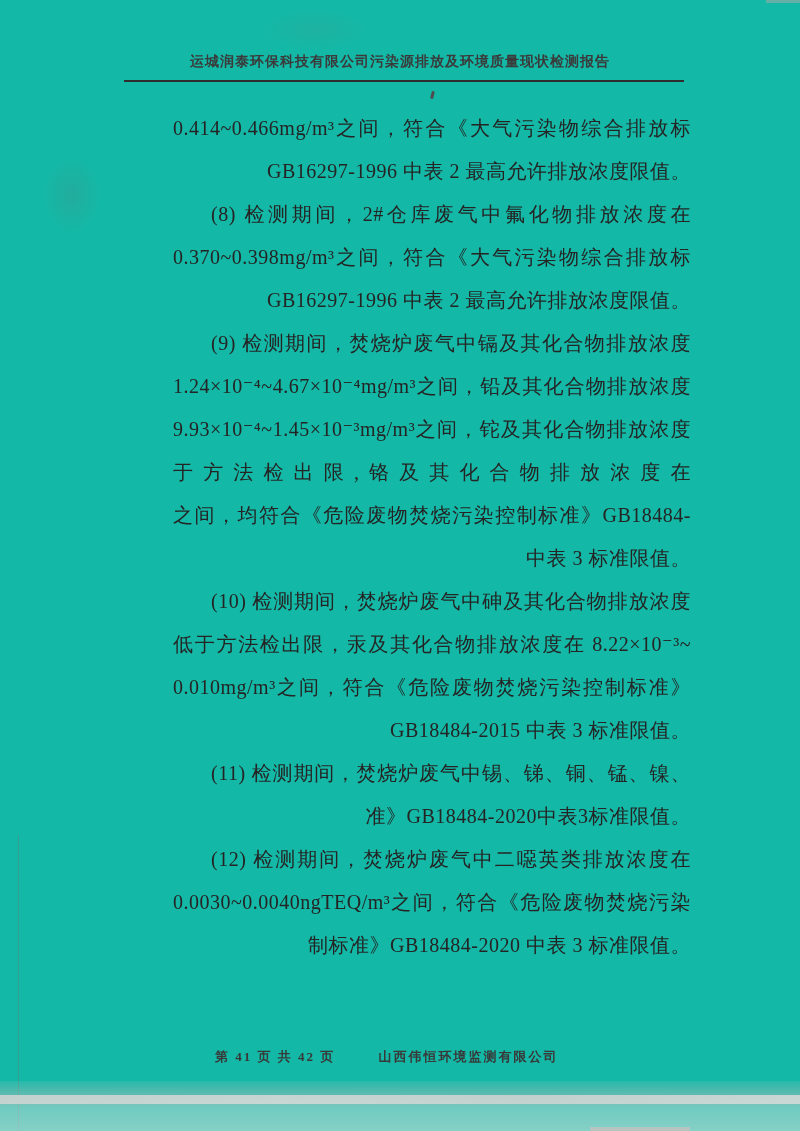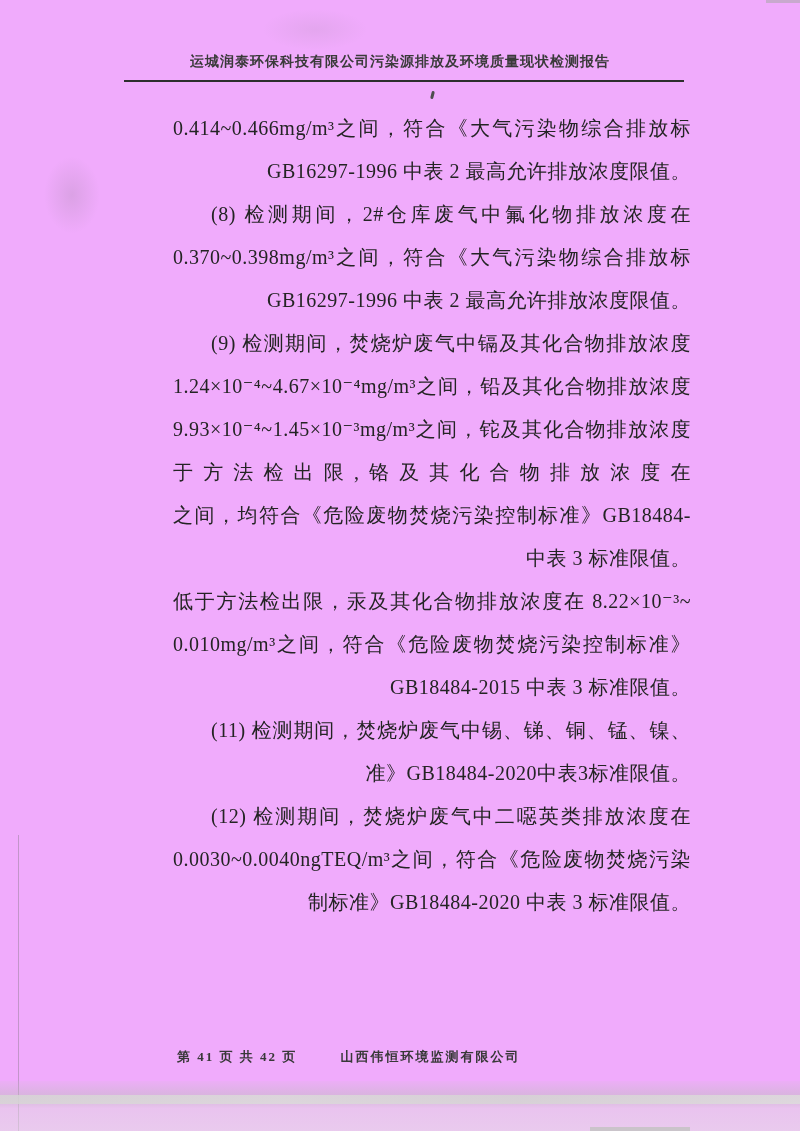--- a/index.html
+++ b/index.html
@@ -4,21 +4,21 @@
 <style>
   html, body {
     margin: 0; padding: 0;
     width: 800px; height: 1131px;
     background: #fafaf8;
     font-family: "Liberation Serif", "DejaVu Serif", serif;
   }
   .page {
     position: absolute; left: 0; top: 0;
     width: 800px; height: 1131px;
-    background: #f0abfc;
+    background: #14b8a6;
     overflow: hidden;
   }
   
   .smudge-topleft {
     position: absolute; left: 32px; top: 140px; width: 80px; height: 110px;
     background: radial-gradient(closest-side, rgba(110,110,110,0.16), rgba(110,110,110,0.0) 70%);
   }
   .smudge-top {
     position: absolute; left: 245px; top: 2px; width: 140px; height: 55px;
     background: radial-gradient(closest-side, rgba(120,120,120,0.10), rgba(120,120,120,0.0) 75%);
@@ -61,21 +61,21 @@
   .j { text-align: justify; text-align-last: justify; }
   .e { text-align: right; }
   .ind { text-indent: 38px; }
   
   .doc-footer {
     position: absolute; left: 125px; top: 1048px; width: 566px;
     font-size: 13px; font-weight: bold; color: #383838;
     letter-spacing: 2px;
     white-space: nowrap;
   }
-  .footer-pageinfo { margin-left: 52px; }
+  .footer-pageinfo { margin-left: 90px; }
   .footer-company  { margin-left: 38px; }
   
   .scan-band {
     position: absolute; left: 0; bottom: 0; width: 800px; height: 50px;
     background: linear-gradient(180deg,
       rgba(200,200,198,0.10) 0%,
       rgba(190,190,188,0.45) 28%,
       rgba(200,200,198,0.55) 40%,
       rgba(225,225,223,0.45) 55%,
       rgba(228,228,226,0.55) 100%);
@@ -108,20 +108,21 @@
     <div class="ln e">GB16297-1996 中表 2 最高允许排放浓度限值。</div>
     <div class="ln j ind">(8) 检测期间，2#仓库废气中氟化物排放浓度在</div>
     <div class="ln j">0.370~0.398mg/m³之间，符合《大气污染物综合排放标准》</div>
     <div class="ln e">GB16297-1996 中表 2 最高允许排放浓度限值。</div>
     <div class="ln j ind">(9) 检测期间，焚烧炉废气中镉及其化合物排放浓度在</div>
     <div class="ln j">1.24×10⁻⁴~4.67×10⁻⁴mg/m³之间，铅及其化合物排放浓度在</div>
     <div class="ln j">9.93×10⁻⁴~1.45×10⁻³mg/m³之间，铊及其化合物排放浓度低</div>
     <div class="ln j">于方法检出限,铬及其化合物排放浓度在 0.016~0.034mg/m³</div>
     <div class="ln j">之间，均符合《危险废物焚烧污染控制标准》GB18484-2020</div>
     <div class="ln e">中表 3 标准限值。</div>
+    <div class="ln j ind">(10)  检测期间，焚烧炉废气中砷及其化合物排放浓度</div>
     <div class="ln j">低于方法检出限，汞及其化合物排放浓度在 8.22×10⁻³~</div>
     <div class="ln j">0.010mg/m³之间，符合《危险废物焚烧污染控制标准》</div>
     <div class="ln e">GB18484-2015 中表 3 标准限值。</div>
     <div class="ln j ind">(11)  检测期间，焚烧炉废气中锡、锑、铜、锰、镍、</div>
     <div class="ln e">准》GB18484-2020中表3标准限值。</div>
     <div class="ln j ind">(12) 检测期间，焚烧炉废气中二噁英类排放浓度在</div>
     <div class="ln j">0.0030~0.0040ngTEQ/m³之间，符合《危险废物焚烧污染控</div>
     <div class="ln e">制标准》GB18484-2020 中表 3 标准限值。</div>
   </div>
 

